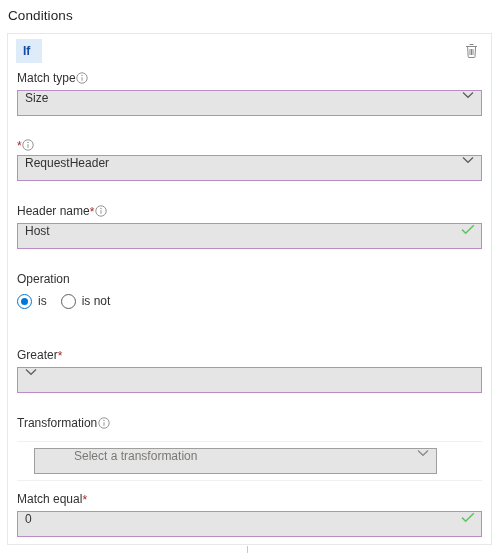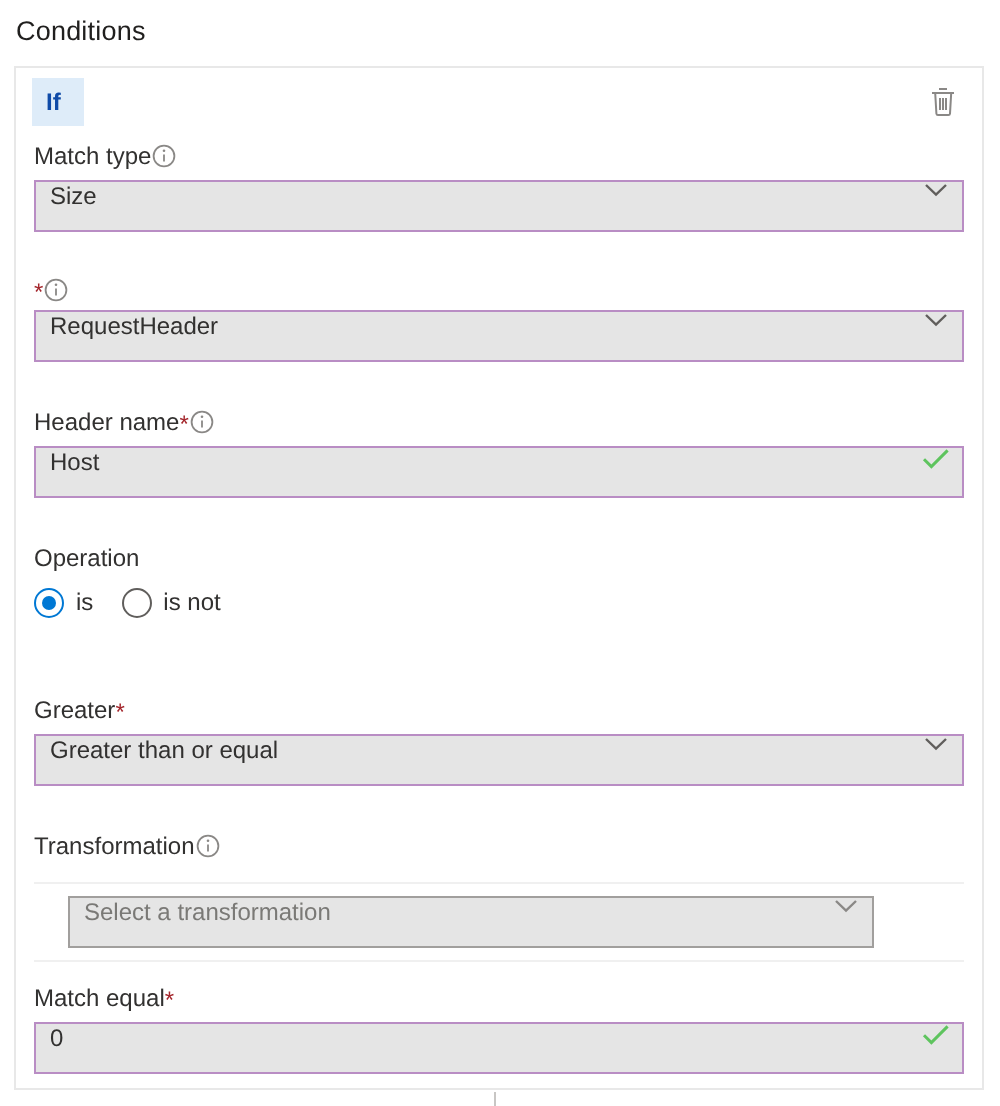--- a/index.html
+++ b/index.html
@@ -154,20 +154,21 @@
     flex: 0 0 26px;
   }
   .control svg { display: block; }
 
   
   .control-sub {
     margin-left: 17px;
     margin-right: 45px;
     border: 1px solid #a19f9d;
     height: 26px;
+    padding-left: 32px;
   }
   .control-sub .value {
     color: #7a7976;
   }
 
   .divider {
     height: 1px;
     background: #f0f0f0;
     margin: 0;
   }
@@ -343,21 +344,20 @@
 
     <div class="sp-22"></div>
     <div class="sp-14"></div>
 
     <div class="field-group">
       <div class="field-label">
         <span>Greater</span>
         <span class="req-star">*</span>
       </div>
       <div class="control">
-        <span class="value">Greater than or equal</span>
         <span class="chevron">
           <svg width="12" height="8" viewBox="0 0 12 8">
             <path d="M1 1.5 L6 6.3 L11 1.5" fill="none" stroke="#605e5c" stroke-width="1.2"></path>
           </svg>
         </span>
       </div>
     </div>
 
     <div class="sp-22"></div>
 

